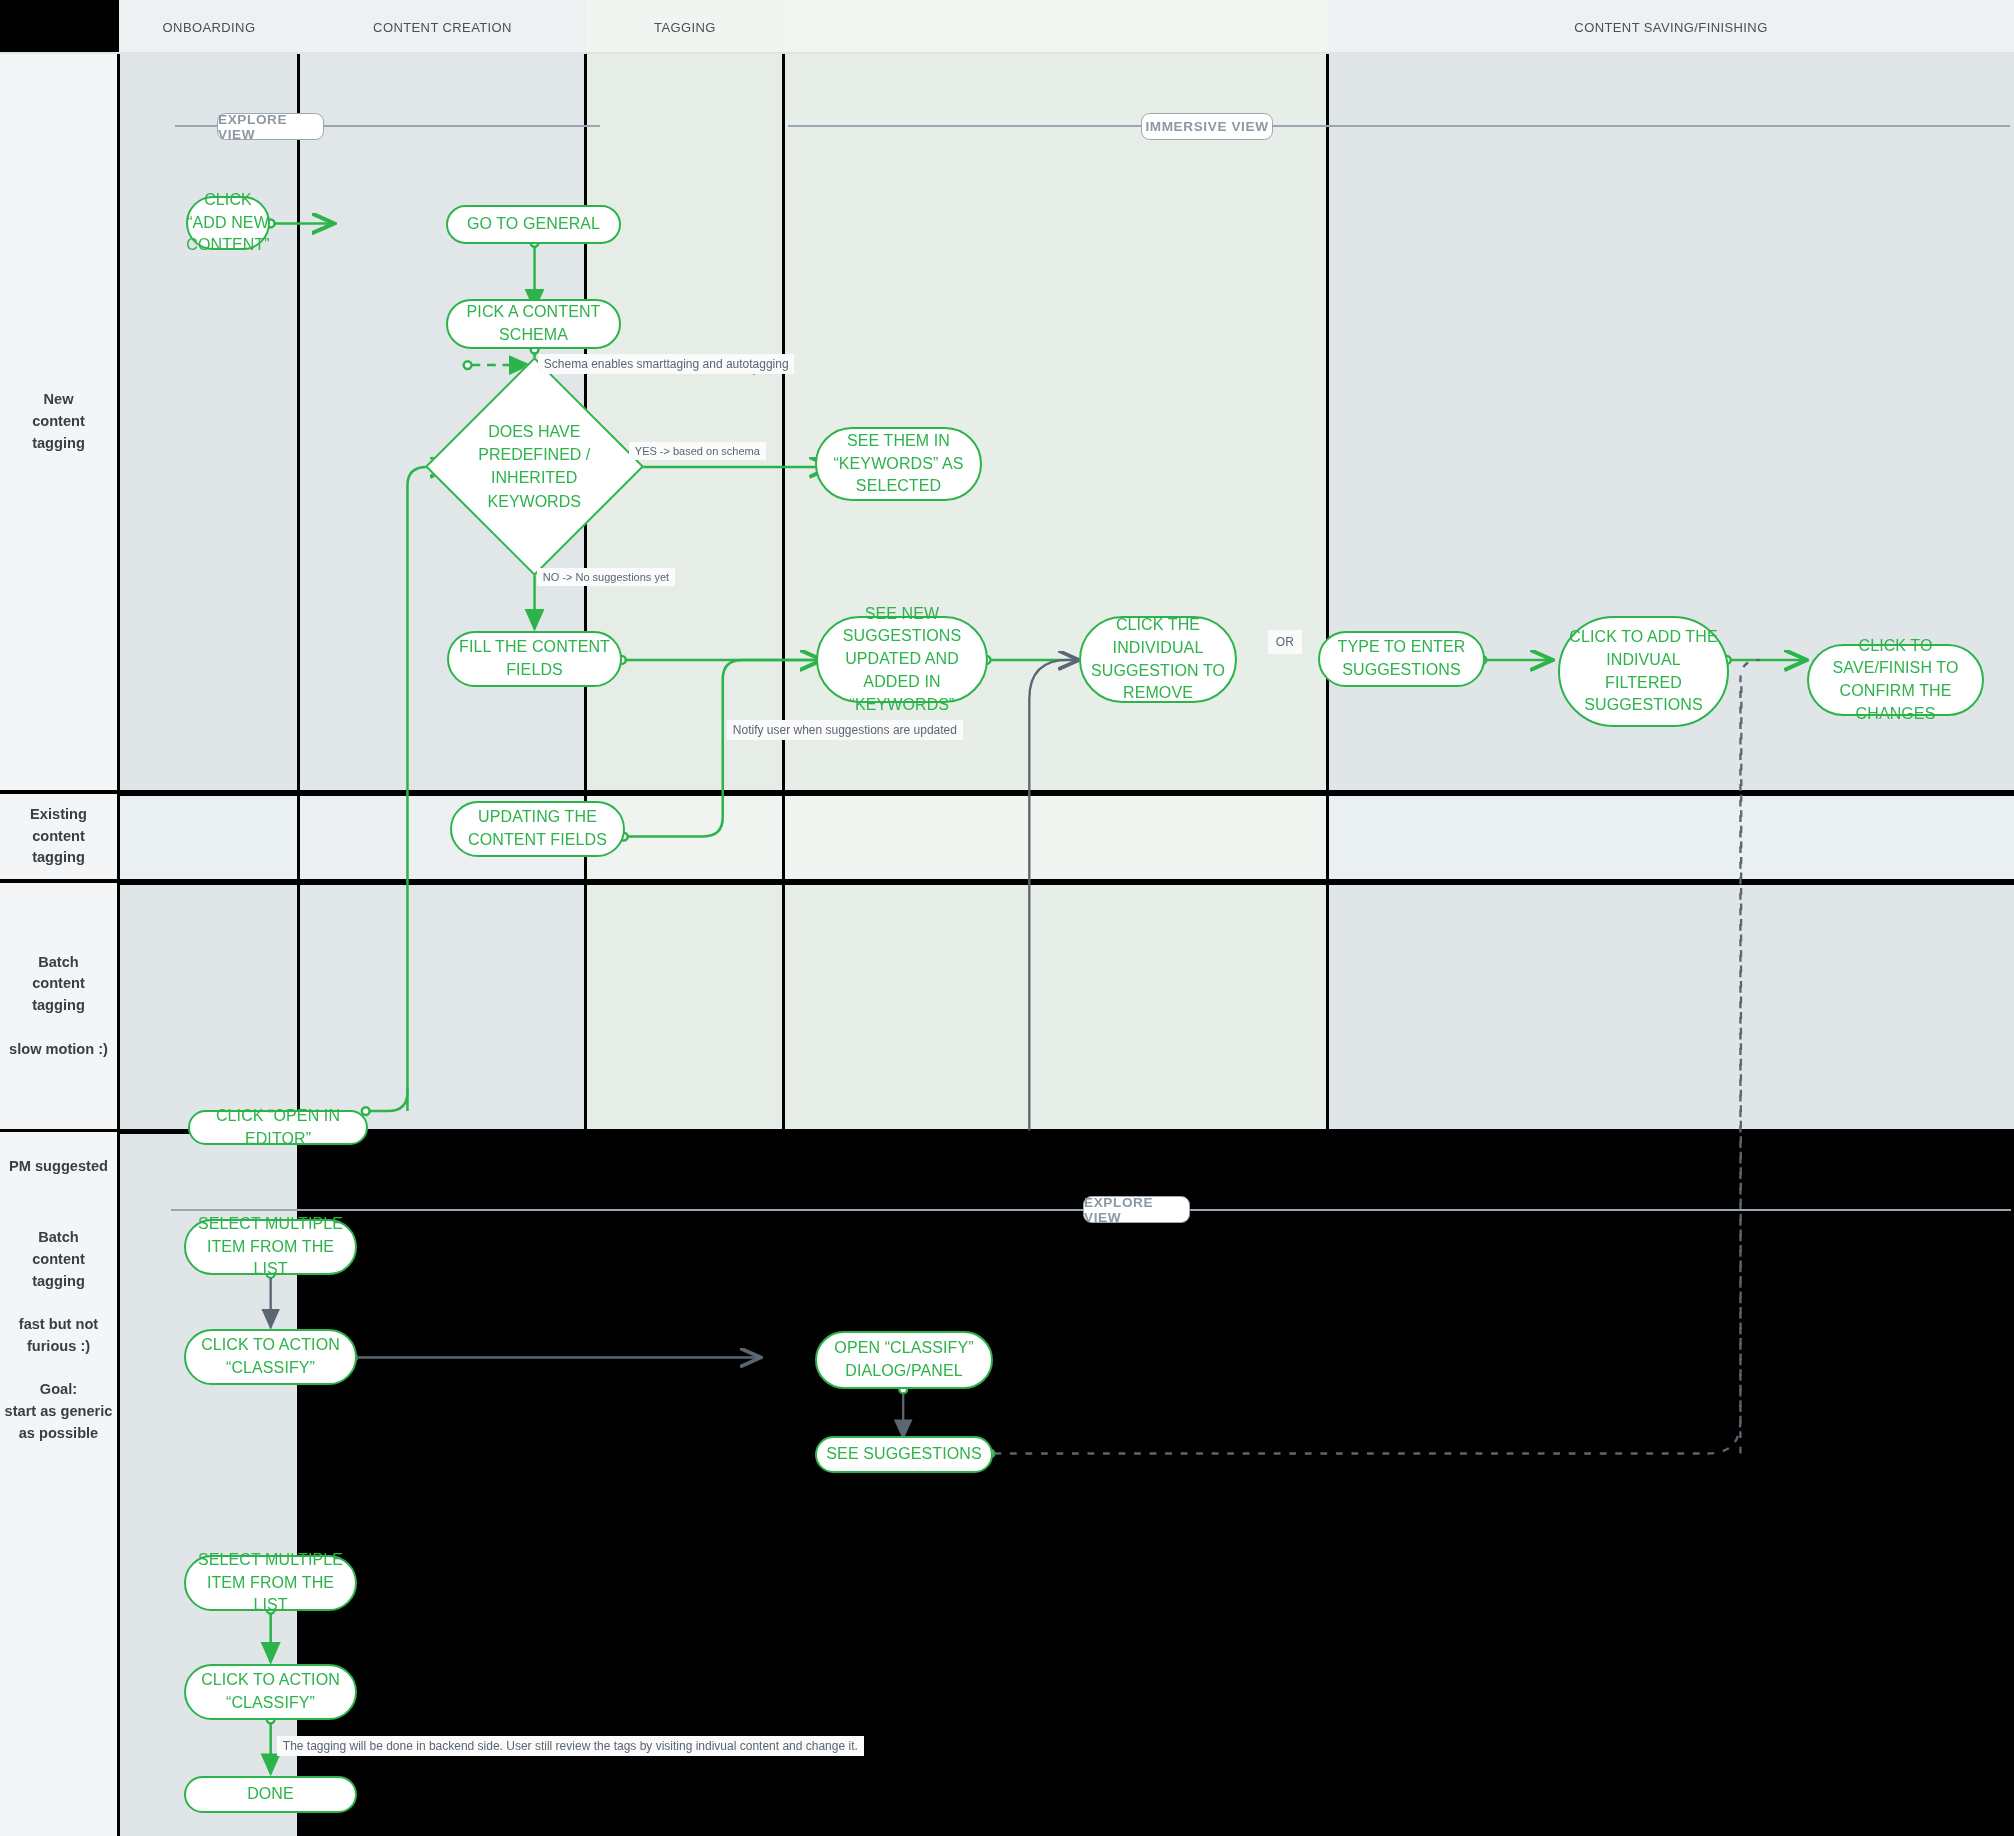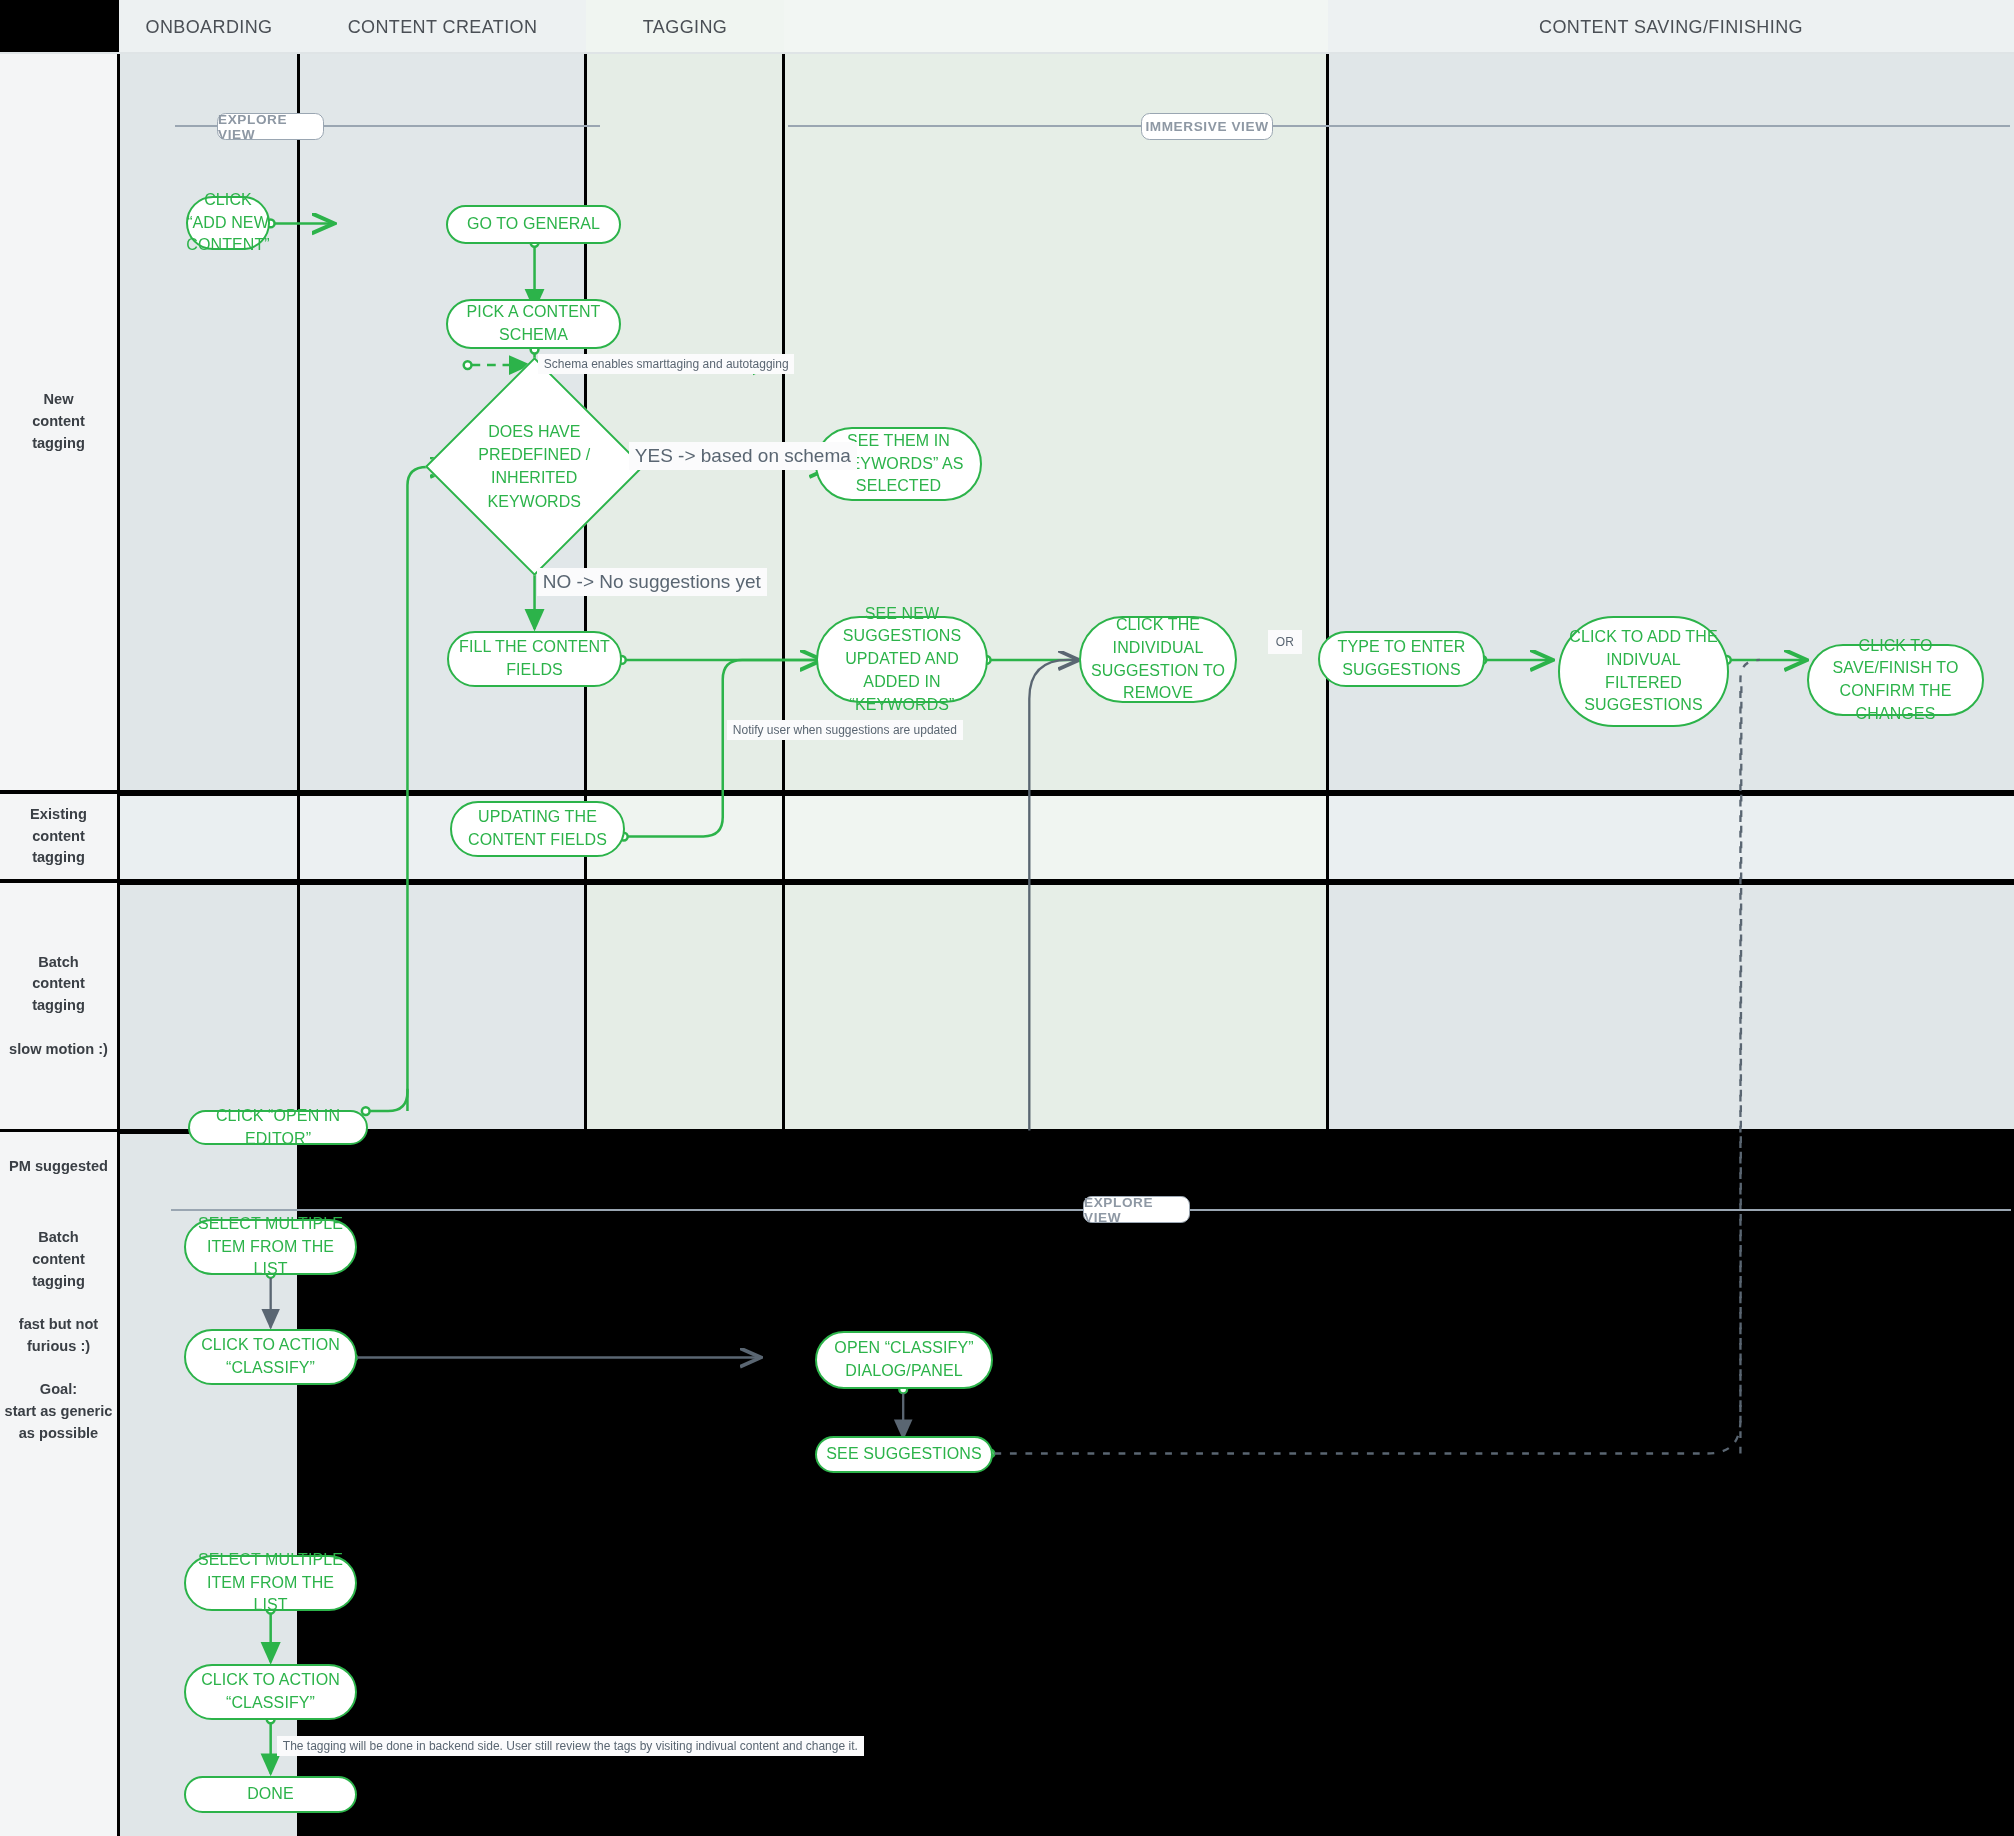--- a/index.html
+++ b/index.html
@@ -18,21 +18,21 @@
   }
   
   .band {
     position: absolute;
   }
   .hdr-cell {
     position: absolute;
     display: flex;
     align-items: center;
     justify-content: center;
-    font-size: 18px;
+    font-size: 13px;
     letter-spacing: 0.4px;
     color: #4a4f55;
     text-transform: uppercase;
   }
   .rowlabel {
     position: absolute;
     display: flex;
     flex-direction: column;
     align-items: center;
     justify-content: center;
@@ -108,21 +108,21 @@
     position: absolute;
     height: 1.9px;
     background: #9aa6b2;
     z-index: 3;
   }
   
   .elabel {
     position: absolute;
     background: #fbfbfc;
     color: #5a6672;
-    font-size: 19px;
+    font-size: 11px;
     padding: 2.9px 5.8px;
     white-space: nowrap;
     z-index: 6;
   }
   .elabel.small { font-size: 12px; }
   svg.edges {
     position: absolute;
     left: 0; top: 0;
     width: 2014px; height: 1837px;
     pointer-events: none;

